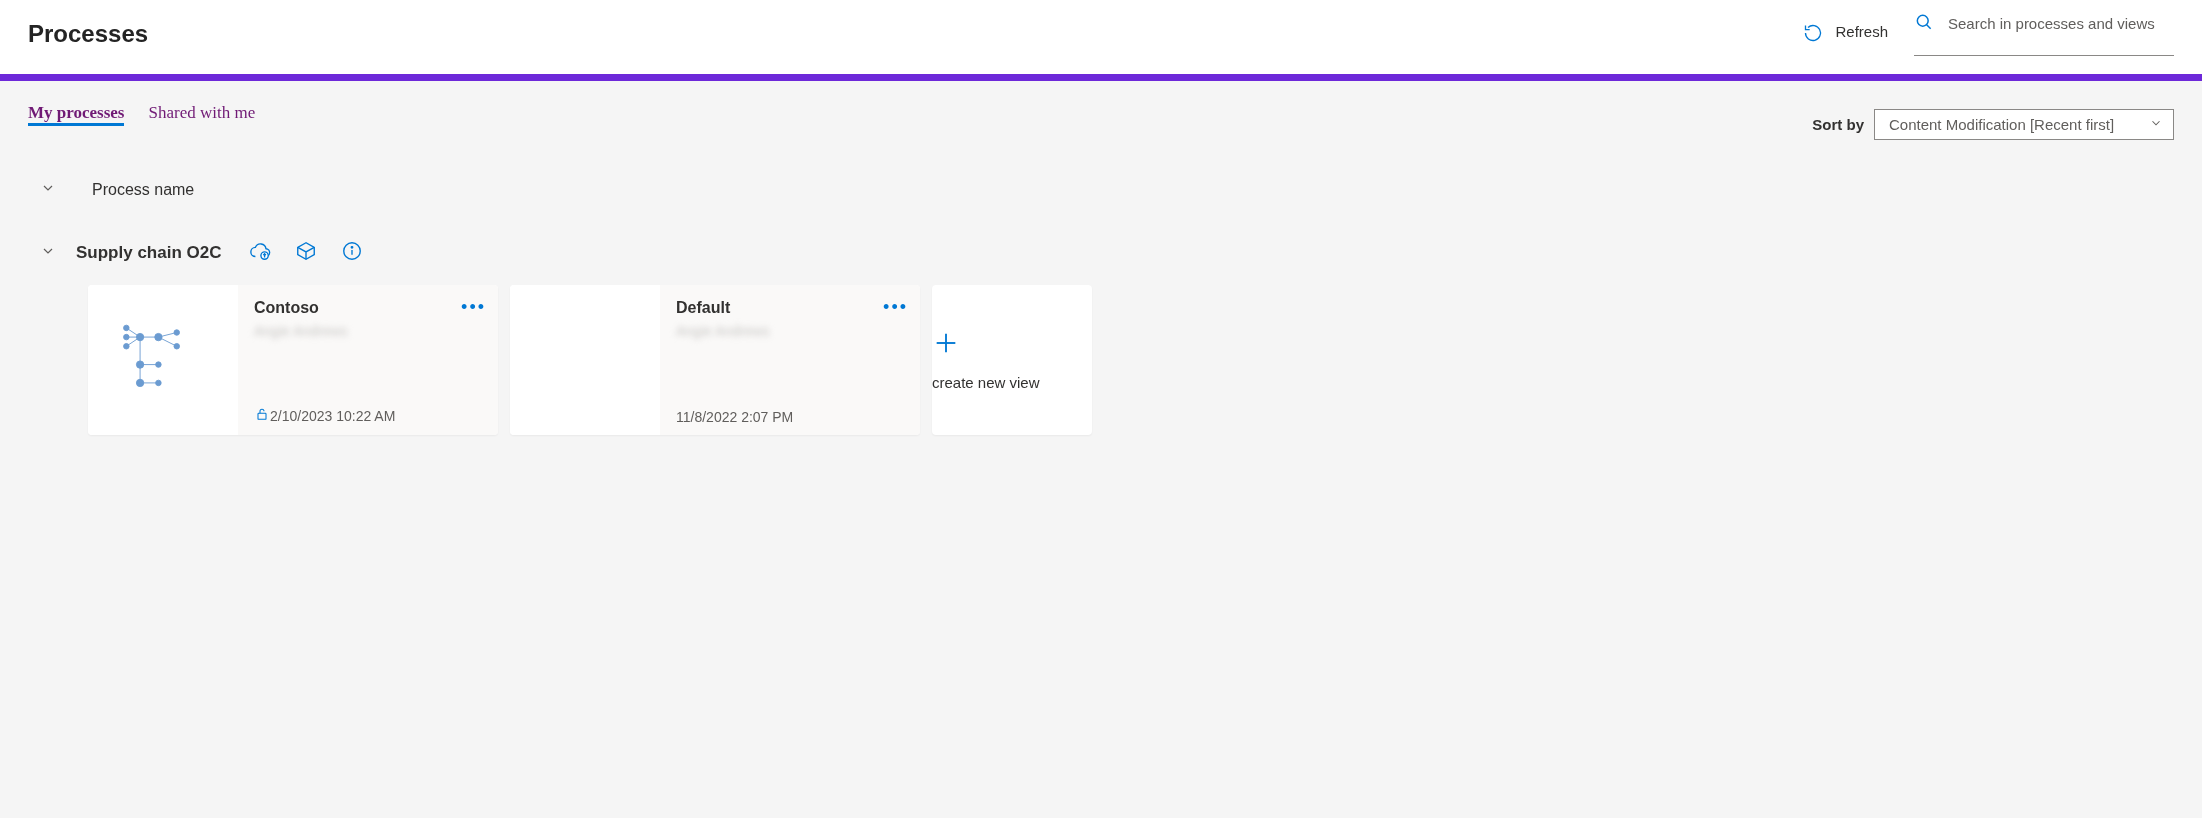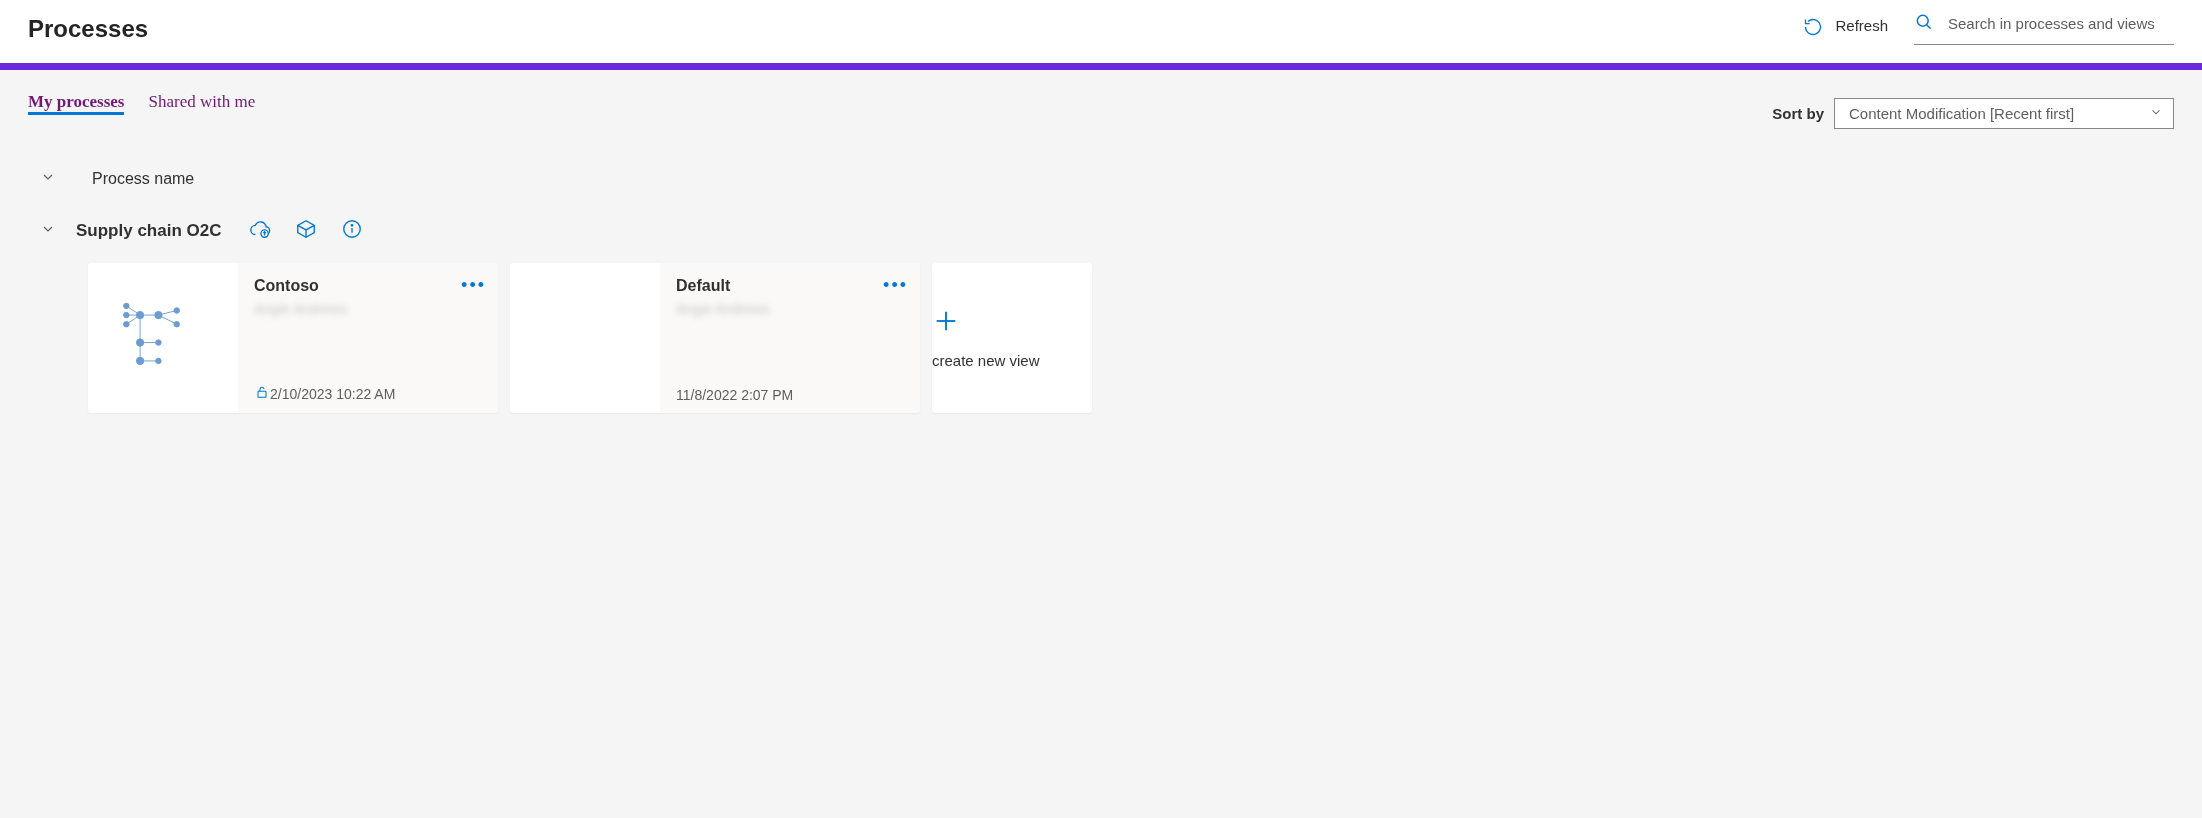--- a/index.html
+++ b/index.html
@@ -35,21 +35,21 @@
     cursor: pointer;
     font-size: 15px;
     color: #323130;
   }
   .icon-blue { color: #0078d4; }
   .search-wrap {
     display: flex;
     align-items: center;
     gap: 12px;
     border-bottom: 1px solid #8a8886;
-    padding-bottom: 9px;
+    padding-bottom: 20px;
     width: 260px;
   }
   .search-input {
     border: none;
     outline: none;
     font-size: 15px;
     width: 100%;
     background: transparent;
     color: #323130;
   }
@@ -91,21 +91,21 @@
   }
   .sort-select {
     display: flex;
     align-items: center;
     justify-content: space-between;
     border: 1px solid #8a8886;
     background: #ffffff;
     padding: 6px 10px 6px 14px;
     font-size: 15px;
     color: #605e5c;
-    width: 340px;
+    width: 300px;
     cursor: pointer;
   }
 
   .section-head {
     display: flex;
     align-items: center;
     gap: 36px;
     margin-top: 40px;
     padding-left: 12px;
   }
@@ -115,21 +115,21 @@
   }
   .chev {
     cursor: pointer;
     color: #605e5c;
   }
 
   .process-row {
     display: flex;
     align-items: center;
     gap: 20px;
-    margin-top: 30px;
+    margin-top: 41px;
     padding-left: 12px;
   }
   .process-name {
     font-size: 17px;
     font-weight: 600;
   }
   .proc-icons {
     display: flex;
     align-items: center;
     gap: 24px;

